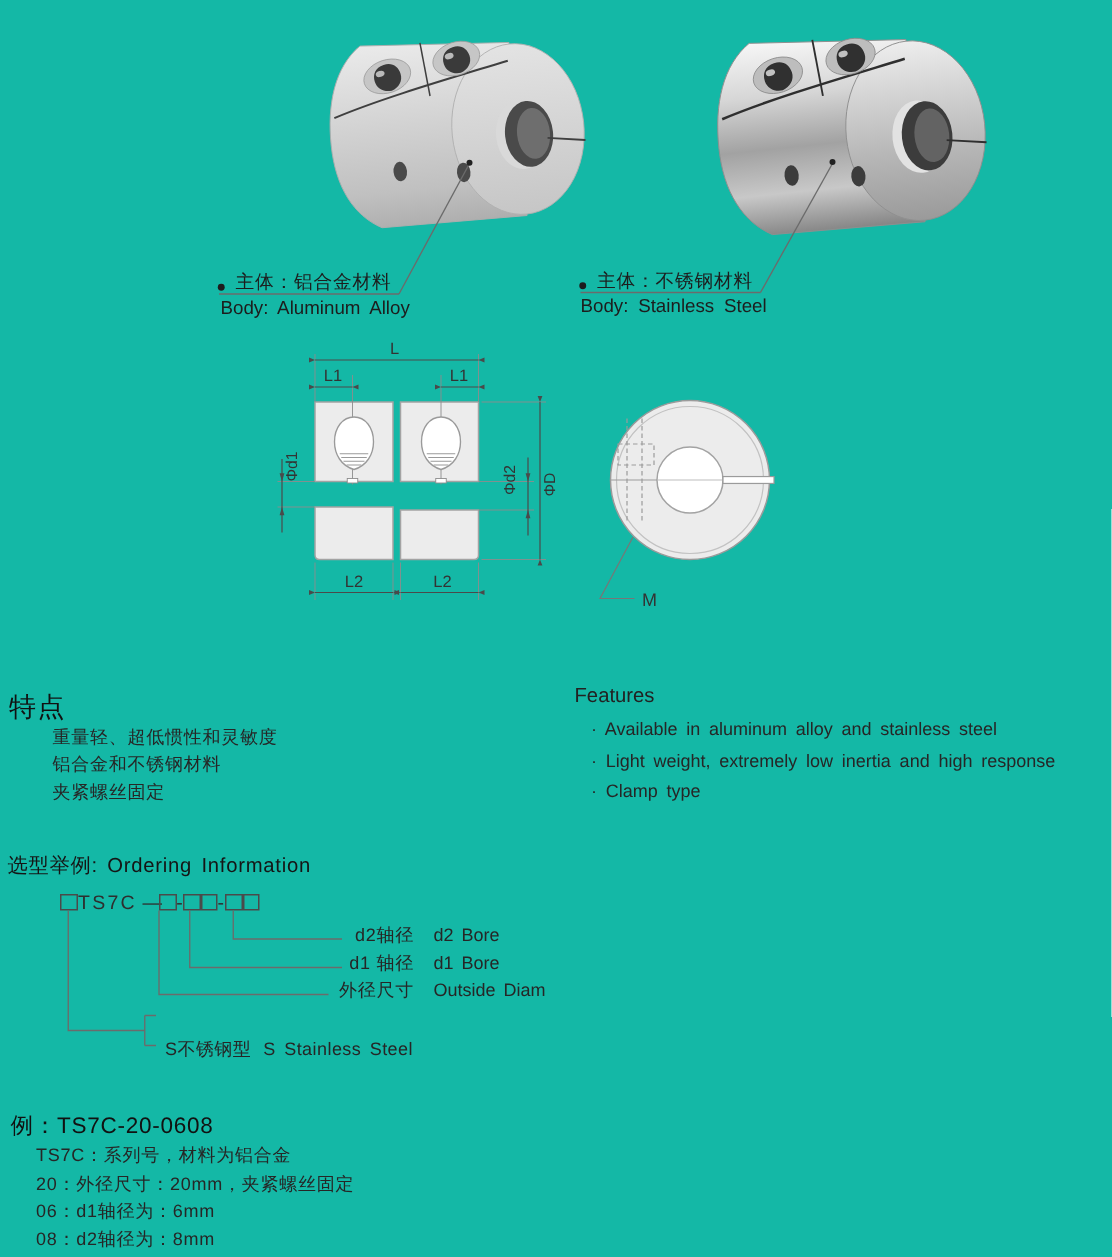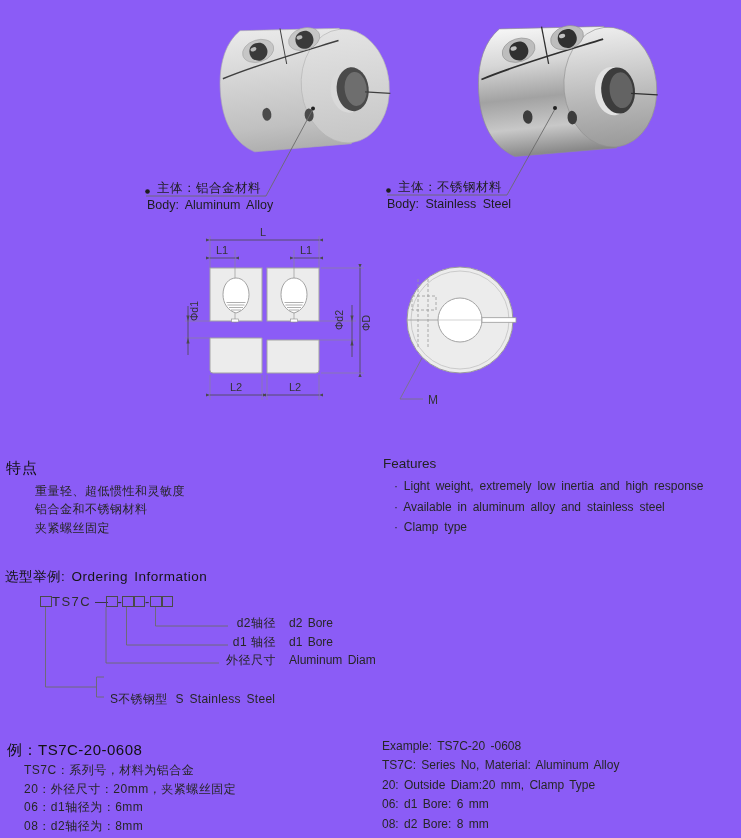--- a/index.html
+++ b/index.html
@@ -1,21 +1,21 @@
 <!DOCTYPE html>
 <html><head>
 <meta charset="utf-8">
 <style>
   html,body{margin:0;padding:0;background:#fff;}
-  .page{position:relative;width:741px;height:838px;background:#8b5cf6;overflow:hidden;
+  .page{position:relative;width:741px;height:838px;background:#14b8a6;overflow:hidden;
         font-family:"Liberation Sans","DejaVu Sans",sans-serif;color:#262626;}
   .abs{position:absolute;}
   .cn-label{font-size:12.5px;letter-spacing:0.5px;color:#1d1d1d;}
   .en-label{font-size:12.5px;word-spacing:3px;color:#1d1d1d;}
-  .sec-title-cn{font-size:15px;letter-spacing:1px;color:#111;}
+  .sec-title-cn{font-size:18px;letter-spacing:1px;color:#111;}
   .sec-title-en{font-size:13.5px;color:#222;}
   .feat-cn{font-size:12px;line-height:18.4px;letter-spacing:0.5px;}
   .feat-en{font-size:12px;line-height:20.6px;word-spacing:2.5px;}
   .ord-title{font-size:13.5px;word-spacing:2px;letter-spacing:0.5px;color:#151515;}
   .code-box{position:absolute;width:9.5px;height:9.5px;border:1px solid #4a4a4a;top:1.5px;}
   .code-txt{position:absolute;font-size:13px;letter-spacing:1.5px;color:#2e2e2e;top:0;}
   .callout{font-size:12px;white-space:nowrap;}
   .callout .cn{display:inline-block;width:66px;text-align:right;letter-spacing:0.5px;}
   .callout .en{margin-left:13px;word-spacing:2px;}
   .callout2{font-size:12px;white-space:nowrap;letter-spacing:0.3px;}
@@ -213,22 +213,22 @@
   </svg>
 
   <div class="abs sec-title-cn" style="left:6px;top:459px;">特点</div>
   <div class="abs feat-cn" style="left:35px;top:482px;">
       <div>重量轻、超低惯性和灵敏度</div>
       <div>铝合金和不锈钢材料</div>
       <div>夹紧螺丝固定</div>
     </div>
   <div class="abs sec-title-en" style="left:383px;top:456px;">Features</div>
   <div class="abs feat-en" style="left:394px;top:476px;">
+      <div>· Available in aluminum alloy and stainless steel</div>
       <div>· Light weight, extremely low inertia and high response</div>
-      <div>· Available in aluminum alloy and stainless steel</div>
       <div>· Clamp type</div>
     </div>
 
   <div class="abs ord-title" style="left:5px;top:568px;">选型举例: Ordering Information</div>
 
   <div class="abs" style="left:0;top:594px;width:741px;height:16px;text-align:center;">
     <div class="code-box" style="left:40px;"></div>
     <span class="code-txt" style="left:52px;">TS7C</span>
     <span class="code-txt" style="left:95px;">—</span>
     <div class="code-box" style="left:106px;"></div>
@@ -252,34 +252,27 @@
     </g>
   </svg>
 
   <div class="abs callout" style="left:210px;top:615px;">
     <span class="cn">d2轴径</span><span class="en">d2 Bore</span>
   </div>
   <div class="abs callout" style="left:210px;top:634px;">
     <span class="cn">d1 轴径</span><span class="en">d1 Bore</span>
   </div>
   <div class="abs callout" style="left:210px;top:652px;">
-    <span class="cn">外径尺寸</span><span class="en">Aluminum Diam</span>
+    <span class="cn">外径尺寸</span><span class="en">Outside Diam</span>
   </div>
   <div class="abs callout2" style="left:110px;top:691px;">
     <span>S不锈钢型</span><span class="en" style="margin-left:8px;">S Stainless Steel</span>
   </div>
 
   <div class="abs ex-title" style="left:7px;top:741px;">例：TS7C-20-0608</div>
   <div class="abs ex-cn" style="left:24px;top:761px;">
       <div>TS7C：系列号，材料为铝合金</div>
       <div>20：外径尺寸：20mm，夹紧螺丝固定</div>
       <div>06：d1轴径为：6mm</div>
       <div>08：d2轴径为：8mm</div>
     </div>
-  <div class="abs ex-en" style="left:382px;top:737px;">
-      <div>Example: TS7C-20 -0608</div>
-      <div>TS7C: Series No, Material: Aluminum Alloy</div>
-      <div>20: Outside Diam:20 mm, Clamp Type</div>
-      <div>06: d1 Bore: 6 mm</div>
-      <div>08: d2 Bore: 8 mm</div>
-    </div>
 
 </div>
 
 </body></html>

